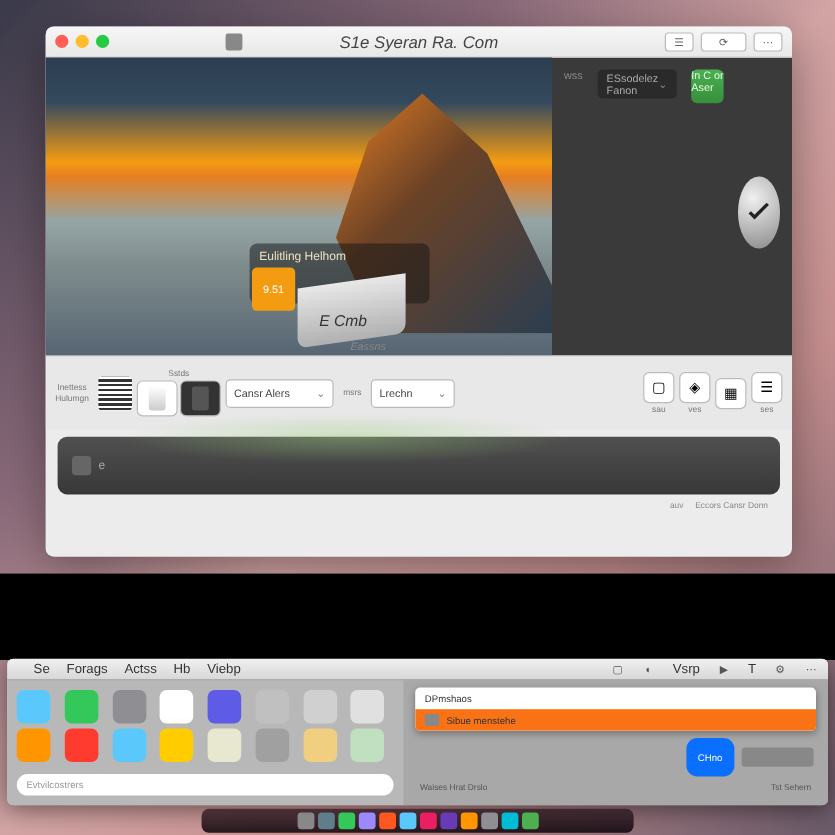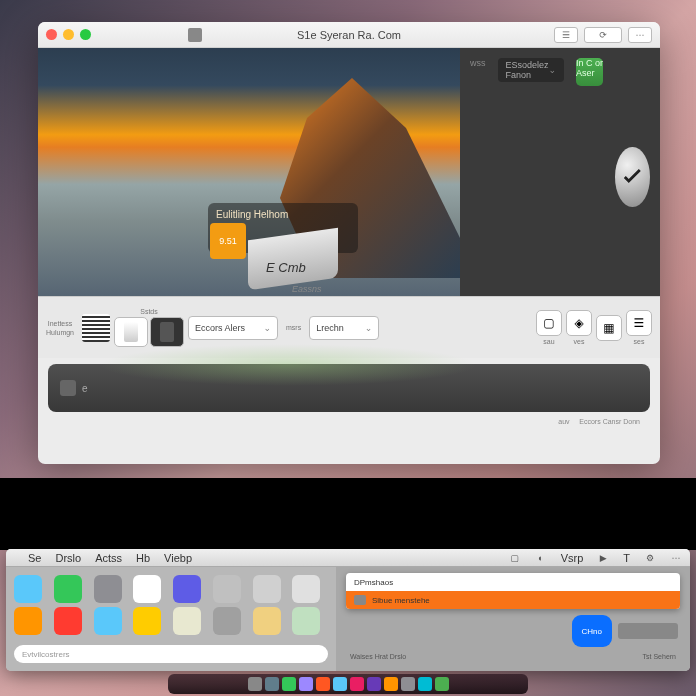--- a/index.html
+++ b/index.html
@@ -6,21 +6,21 @@
     body { width: 696px; height: 696px; background: linear-gradient(135deg, #3a3a4a 0%, #8a6a7a 30%, #d4a5a5 50%, #c89090 70%, #6a5a6a 100%); overflow: hidden; position: relative; }
     
     
     .main-window { position: absolute; top: 22px; left: 38px; width: 622px; height: 442px; background: #ececec; border-radius: 7px; box-shadow: 0 10px 40px rgba(0,0,0,0.4); overflow: hidden; }
     .titlebar { height: 26px; background: linear-gradient(#f6f6f6, #e8e8e8); border-bottom: 1px solid #d0d0d0; display: flex; align-items: center; padding: 0 8px; position: relative; }
     .traffic-lights { display: flex; gap: 6px; }
     .tl { width: 11px; height: 11px; border-radius: 50%; }
     .tl.red { background: #ff5f57; }
     .tl.yellow { background: #ffbd2e; }
     .tl.green { background: #28ca42; }
-    .titlebar-title { position: absolute; left: 50%; transform: translateX(-50%); font-size: 11px; color: #444; }
+    .titlebar-title { position: absolute; left: 50%; transform: translateX(-50%); font-size: 14px; color: #444; font-style: italic; }
     .titlebar-icon { position: absolute; left: 150px; width: 14px; height: 14px; background: #888; border-radius: 2px; }
     .titlebar-right { position: absolute; right: 8px; display: flex; gap: 6px; }
     .tb-btn { width: 24px; height: 16px; background: #fff; border: 1px solid #bbb; border-radius: 3px; display:flex; align-items:center; justify-content:center; font-size:9px; color:#666; }
     .tb-btn.wide { width: 38px; }
     
     .content-area { display: flex; height: 248px; }
     .preview-pane { flex: 1; background: #2a2a2a; position: relative; overflow: hidden; }
     .landscape { position: absolute; inset: 0; background: linear-gradient(to bottom, #2c3e50 0%, #34495e 15%, #f39c12 35%, #e67e22 40%, #95a5a6 55%, #7f8c8d 70%, #566573 100%); }
     .mountain { position: absolute; right: 0; top: 30px; width: 180px; height: 200px; background: linear-gradient(135deg, #e67e22 0%, #6b4226 40%, #2c3e50 100%); clip-path: polygon(20% 100%, 0 60%, 15% 20%, 40% 0, 70% 25%, 100% 80%, 100% 100%); }
     .overlay-card { position: absolute; left: 170px; top: 155px; width: 150px; height: 50px; background: rgba(20,20,20,0.5); border-radius: 6px; padding: 6px 8px; }
@@ -143,21 +143,21 @@
       <div style="display:flex;gap:2px">
         <div class="tool-btn">
             <div style="width:14px;height:20px;background:linear-gradient(#fff,#ccc);border-radius:2px"></div>
           </div>
         <div class="tool-btn dark">
             <div style="width:14px;height:20px;background:#555;border-radius:2px"></div>
           </div>
       </div>
     </div>
     <div class="tool-dropdown">
-      <span>Eccors Alers</span>
+      <span>Cansr Alers</span>
       <span class="chev"></span>
     </div>
     <div class="tool-label" style="margin:0 4px">msrs</div>
     <div class="tool-dropdown" style="width:70px">
       <span>Lrechn</span>
       <span class="chev"></span>
     </div>
     <div style="flex:1"></div>
     <div class="tool-group">
         <div class="tool-btn" style="width:26px;height:26px">▢</div>
@@ -190,21 +190,21 @@
     <span>Eccors Cansr Donn</span>
   </div>
 </div>
 
 <div class="dark-strip"></div>
 
 <div class="sec-window">
   <div class="sec-menubar">
     <span style="font-size:10px"></span>
     <span class="menu-item">Se</span>
-    <span class="menu-item">Drslo</span>
+    <span class="menu-item">Forags</span>
     <span class="menu-item">Actss</span>
     <span class="menu-item">Hb</span>
     <span class="menu-item">Viebp</span>
     <span class="menu-spacer"></span>
     <span class="menu-icon">▢</span>
     <span class="menu-icon">◐</span>
     <span class="menu-item">Vsrp</span>
     <span class="menu-icon">▶</span>
     <span class="menu-item">T</span>
     <span class="menu-icon">⚙</span>

